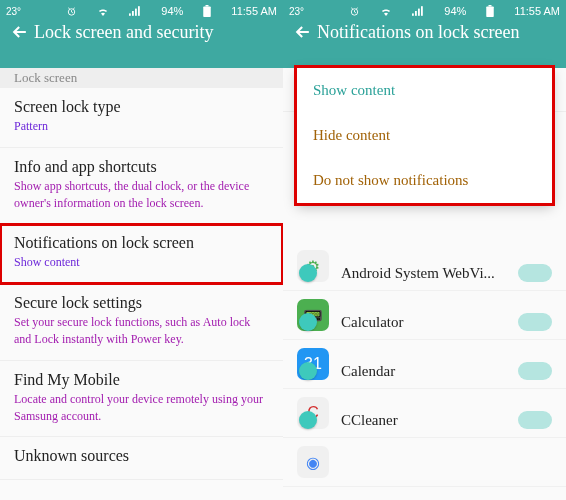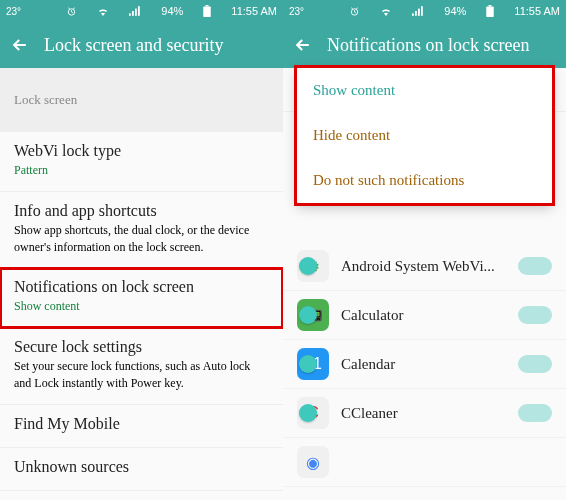--- a/index.html
+++ b/index.html
@@ -3,33 +3,33 @@
 <meta charset="utf-8">
 <style>
   * { margin: 0; padding: 0; box-sizing: border-box; }
   body { font-family: -apple-system, 'Segoe UI', sans-serif; background: #fff; width: 566px; height: 500px; overflow: hidden; }
   .container { display: flex; width: 566px; height: 500px; }
   .panel { width: 283px; height: 500px; background: #fafafa; position: relative; overflow: hidden; }
   .status-bar { height: 22px; background: #3ea9a1; color: #fff; display: flex; align-items: center; justify-content: space-between; padding: 0 6px; font-size: 11px; text-align: center; }
   .status-left { font-size: 10px; }
   .status-right { display: flex; align-items: center; gap: 20px; }
   .status-right svg { display: block; }
-  .header { height: 46px; background: #3ea9a1; color: #fff; display: flex; align-items: center; padding: 0 10px; gap: 14px; font-family: 'Comic Sans MS', cursive; }
+  .header { height: 46px; background: #3ea9a1; color: #fff; display: flex; padding: 0 10px; gap: 4px; font-family: 'Comic Sans MS', cursive; }
   .header-title { font-size: 18px; }
-  .section-label { background: #eee; color: #888; font-size: 13px; padding: 24px 14px; font-family: 'Comic Sans MS', cursive; }
+  .section-label { background: #eee; color: #888; font-size: 13px; padding: 2px 14px; font-family: 'Comic Sans MS', cursive; }
   .item { padding: 10px 14px 12px; border-bottom: 1px solid #eee; position: relative; }
   .item-title { font-size: 16px; color: #222; font-family: 'Comic Sans MS', cursive; margin-bottom: 2px; }
-  .item-sub { font-size: 12px; color: #000000; font-family: 'Comic Sans MS', cursive; line-height: 1.4; }
-  .item-sub.teal { color: #15803d; }
+  .item-sub { font-size: 12px; color: #a21caf; font-family: 'Comic Sans MS', cursive; line-height: 1.4; }
+  .item-sub.teal { color: #6d28d9; }
   .highlight { outline: 3px solid #d00; outline-offset: -2px; }
   .toggle { position: absolute; right: 14px; top: 50%; transform: translateY(-50%); width: 34px; height: 18px; border-radius: 9px; background: #ccc; }
   .toggle .knob { position: absolute; width: 18px; height: 18px; border-radius: 50%; background: #e0e0e0; box-shadow: 0 1px 2px rgba(0,0,0,.2); left: 0; }
   .toggle.on { background: #b5e5e0; }
   .toggle.on .knob { background: #3ec9bc; left: 16px; }
-  .app-row { display: flex; align-items: center; padding: 8px 14px; border-bottom: 1px solid #f0f0f0; position: relative; }
+  .app-row { display: flex; align-items: flex-end; padding: 8px 14px; border-bottom: 1px solid #f0f0f0; position: relative; }
   .app-icon { width: 32px; height: 32px; border-radius: 7px; margin-right: 12px; display: flex; align-items: center; justify-content: center; font-size: 16px; color: #fff; flex-shrink: 0; }
   .app-name { font-size: 15px; color: #222; font-family: 'Comic Sans MS', cursive; flex: 1; white-space: nowrap; overflow: hidden; text-overflow: clip; }
   .app-row .toggle { position: static; transform: none; margin-left: 8px; }
   .popup { position: absolute; top: 68px; left: 14px; right: 14px; background: #fff; box-shadow: 0 4px 12px rgba(0,0,0,0.25); outline: 3px solid #d00; z-index: 10; }
   .popup-item { padding: 14px 16px; font-size: 15px; font-family: 'Comic Sans MS', cursive; color: #a16207; }
   .popup-item.selected { color: #2aa198; }
   .panel-right .app-list { padding-top: 130px; }
 </style>
 </head>
 <body>
@@ -64,39 +64,40 @@
     </div>
     <div class="header">
       <svg width="20" height="20" viewBox="0 0 24 24" fill="none" stroke="#fff" stroke-width="2.5">
           <path d="M19 12H5M11 18l-6-6 6-6"></path>
         </svg>
       <span class="header-title">Lock screen and security</span>
     </div>
     <div class="section-label">Lock screen</div>
     <div id="left-items">
         <div class="item">
-          <div class="item-title">WebVi lock type</div>
+          <div class="item-title">Screen lock type</div>
           <div class="item-sub teal">Pattern</div>
         </div>
         <div class="item">
           <div class="item-title">Info and app shortcuts</div>
           <div class="item-sub">Show app shortcuts, the dual clock, or the device owner's information on the lock screen.</div>
         </div>
         <div class="item highlight">
           <div class="item-title">Notifications on lock screen</div>
           <div class="item-sub teal">Show content</div>
         </div>
         <div class="item">
           <div class="item-title">Secure lock settings</div>
           <div class="item-sub">Set your secure lock functions, such as Auto lock and Lock instantly with Power key.</div>
         </div>
       </div>
     <div id="left-items2">
         <div class="item">
           <div class="item-title">Find My Mobile</div>
+          <div class="item-sub">Locate and control your device remotely using your Samsung account.</div>
         </div>
         <div class="item">
           <div class="item-title">Unknown sources</div>
         </div>
       </div>
   </div>
 
   <div class="panel panel-right">
     <div class="status-bar">
       <span class="status-left">23°</span>
@@ -165,16 +166,16 @@
           </div>
         </div>
         <div class="app-row">
           <div class="app-icon" style="background: rgb(240, 240, 240); color: rgb(66, 133, 244);">◉</div>
         </div>
       </div>
 
     <div class="popup">
       <div class="popup-item selected">Show content</div>
       <div class="popup-item">Hide content</div>
-      <div class="popup-item">Do not such notifications</div>
+      <div class="popup-item">Do not show notifications</div>
     </div>
   </div>
 </div>
 
 </body></html>

